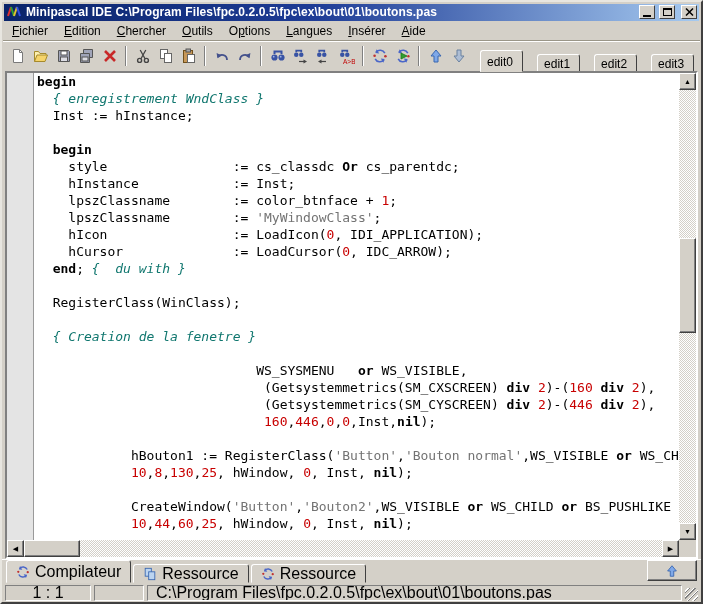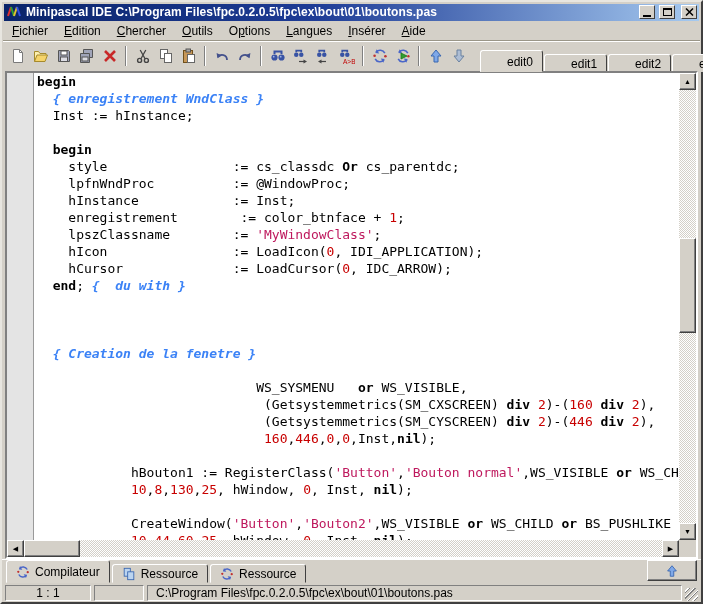--- a/index.html
+++ b/index.html
@@ -22,64 +22,64 @@
   
   .menubar{height:20px;display:flex;align-items:center;font-size:12px;padding:0 2px;color:#000;}
   .menu-item{padding:2px 8px;}
   .menu-item u{text-decoration:underline;}
   .sep-h{height:2px;border-top:1px solid #9a9688;border-bottom:1px solid #fff;margin:0 1px;}
   
   .toolbar{height:29px;display:flex;align-items:center;padding:1px 4px 2px 4px;}
   .tbtn{width:23px;height:22px;display:flex;align-items:center;justify-content:center;flex:0 0 auto;}
   .tsep{width:2px;height:20px;border-left:1px solid #808080;border-right:1px solid #fff;margin:0 4px;flex:0 0 auto;}
   .edit-tabs{margin-left:10px;display:flex;align-items:flex-end;height:27px;position:relative;top:2px;}
-  .edit-tab{font-size:12px;padding:2px 9px 1px 26px;background:#D4D0C8;height:18px;
-    border:1px solid;border-color:#fff #404040 transparent #fff;border-radius:3px 3px 0 0;margin-right:1px;}
+  .edit-tab{font-size:12px;padding:2px 9px 1px 6px;background:#D4D0C8;height:18px;
+    border:1px solid;border-color:#fff #404040 transparent #fff;border-radius:3px 3px 0 0;margin-right:14px;}
   .edit-tab.active{height:22px;padding-top:4px;background:#D8D4CC;z-index:2;font-size:12px;}
   
   .editor{margin:0 3px;height:525px;position:relative;background:#fff;
     border:2px solid;border-color:#808080 #fff #fff #808080;}
   .code-view{position:absolute;left:0;top:0;right:17px;bottom:17px;overflow:hidden;background:#fff;}
   .code-line{display:flex;height:17px;white-space:pre;
     font-family:"DejaVu Sans Mono","Liberation Mono",monospace;font-size:13px;line-height:17px;}
   .ln{width:26px;flex:0 0 auto;background:#E4E4E4;border-right:1px solid #9a9a9a;
     color:#808080;text-align:right;padding-right:4px;font-size:12px;}
   .lt{padding-left:4px;color:#000;}
   .tok-kw{font-weight:bold;color:#000;}
-  .tok-com{font-style:italic;color:#3b82f6;font-weight:bold;}
-  .tok-str{color:#be185d;}
+  .tok-com{font-style:italic;color:#0f766e;}
+  .tok-str{color:#737373;}
   .tok-num{color:#C80000;}
   .gutter-fill{position:absolute;left:0;top:0;bottom:0;width:27px;background:#E4E4E4;border-right:1px solid #9a9a9a;}
   
   .checker{background:repeating-conic-gradient(#ffffff 0% 25%, #D4D0C8 0% 50%) 0 0/2px 2px;}
   .vscroll{position:absolute;top:0;right:0;width:17px;bottom:17px;}
   .hscroll{position:absolute;left:0;bottom:0;right:17px;height:17px;}
   .corner{position:absolute;right:0;bottom:0;width:17px;height:17px;background:#D4D0C8;}
   .sbtn{position:absolute;width:17px;height:17px;background:#D4D0C8;border:1px solid;
     border-color:#fff #404040 #404040 #fff;box-shadow:inset -1px -1px #808080;
     display:flex;align-items:center;justify-content:center;font-size:7px;color:#000;}
   .vtrack{position:absolute;top:17px;bottom:17px;left:0;right:0;}
   .htrack{position:absolute;left:17px;right:17px;top:0;bottom:0;}
   .thumb{position:absolute;background:#D4D0C8;border:1px solid;border-color:#fff #404040 #404040 #fff;
     box-shadow:inset -1px -1px #808080;}
   .vthumb{left:0;width:17px;top:148px;height:95px;}
   .hthumb{top:0;height:17px;left:0;width:56px;}
   
   .btabrow{height:25px;display:flex;align-items:flex-end;padding:0 4px;border-top:1px solid #fff;position:relative;}
-  .btab{display:flex;align-items:center;gap:5px;font-size:12px;padding:0 9px;height:19px;
+  .btab{display:flex;align-items:center;gap:5px;font-size:16px;padding:0 9px;height:19px;
     background:#D4D0C8;border:1px solid;border-color:#fff #404040 transparent #fff;
     border-radius:3px 3px 0 0;margin-right:2px;}
   .btab.active{height:23px;z-index:2;background:#D8D4CC;}
   .up-btn{margin-left:auto;margin-bottom:2px;width:50px;height:21px;background:#D4D0C8;
     border:1px solid;border-color:#fff #404040 #404040 #fff;box-shadow:inset -1px -1px #808080;
     display:flex;align-items:center;justify-content:center;}
   
   .statusbar{height:19px;display:flex;gap:3px;padding:2px 3px 1px 3px;align-items:stretch;}
   .spanel{border:1px solid;border-color:#808080 #fff #fff #808080;display:flex;align-items:center;
-    font-size:12px;color:#000;padding:0 8px;white-space:nowrap;overflow:hidden;}
+    font-size:16px;color:#000;padding:0 8px;white-space:nowrap;overflow:hidden;}
   .sp1{width:86px;justify-content:center;}
   .sp2{width:50px;}
   .sp3{flex:1;}
   .grip{width:13px;height:13px;align-self:flex-end;
     background:repeating-linear-gradient(135deg,transparent 0 2px,#fff 2px 3px,#808080 3px 4px);}
   svg{display:block;}
 </style>
 </head>
 <body>
 
@@ -273,29 +273,28 @@
 
   <div class="editor">
     <div class="code-view">
       <div class="gutter-fill"></div>
     <div class="code-line"><span class="ln">43</span><span class="lt"><span class="tok-kw">begin</span></span></div>
         <div class="code-line"><span class="ln">44</span><span class="lt"><span>  </span><span class="tok-com">{ enregistrement WndClass }</span></span></div>
         <div class="code-line"><span class="ln">45</span><span class="lt"><span>  Inst := hInstance;</span></span></div>
         <div class="code-line"><span class="ln">46</span></div>
         <div class="code-line"><span class="ln">47</span><span class="lt"><span>  </span><span class="tok-kw">begin</span></span></div>
         <div class="code-line"><span class="ln">48</span><span class="lt"><span>    style                := cs_classdc </span><span class="tok-kw">Or</span><span> cs_parentdc;</span></span></div>
-        <div class="code-line"><span class="ln">49</span><span class="lt"><span>    lpfnWndProc          := @WindowProc;</span></span></div>
         <div class="code-line"><span class="ln">50</span><span class="lt"><span>    hInstance            := Inst;</span></span></div>
-        <div class="code-line"><span class="ln">51</span><span class="lt"><span>    enregistrement        := color_btnface + </span><span class="tok-num">1</span><span>;</span></span></div>
+        <div class="code-line"><span class="ln">51</span><span class="lt"><span>    lpszClassname        := color_btnface + </span><span class="tok-num">1</span><span>;</span></span></div>
         <div class="code-line"><span class="ln">52</span><span class="lt"><span>    lpszClassname        := </span><span class="tok-str">'MyWindowClass'</span><span>;</span></span></div>
         <div class="code-line"><span class="ln">53</span><span class="lt"><span>    hIcon                := LoadIcon(</span><span class="tok-num">0</span><span>, IDI_APPLICATION);</span></span></div>
         <div class="code-line"><span class="ln">54</span><span class="lt"><span>    hCursor              := LoadCursor(</span><span class="tok-num">0</span><span>, IDC_ARROW);</span></span></div>
         <div class="code-line"><span class="ln">55</span><span class="lt"><span>  </span><span class="tok-kw">end</span><span>; </span><span class="tok-com">{  du with }</span></span></div>
         <div class="code-line"><span class="ln">56</span><span class="lt"></span></div>
-        <div class="code-line"><span class="ln">57</span></div>
+        <div class="code-line"><span class="ln">57</span><span class="lt"><span>  RegisterClass(WinClass);</span></span></div>
         <div class="code-line"><span class="ln">58</span><span class="lt"></span></div>
         <div class="code-line"><span class="ln">59</span><span class="lt"><span>  </span><span class="tok-com">{ Creation de la fenetre }</span></span></div>
         <div class="code-line"><span class="ln">60</span></div>
         <div class="code-line"><span class="ln">61</span><span class="lt"><span>                            WS_SYSMENU   </span><span class="tok-kw">or</span><span> WS_VISIBLE,</span></span></div>
         <div class="code-line"><span class="ln">62</span><span class="lt"><span>                             (Getsystemmetrics(SM_CXSCREEN) </span><span class="tok-kw">div</span><span> </span><span class="tok-num">2</span><span>)-(</span><span class="tok-num">160</span><span> </span><span class="tok-kw">div</span><span> </span><span class="tok-num">2</span><span>),</span></span></div>
         <div class="code-line"><span class="ln">63</span><span class="lt"><span>                             (Getsystemmetrics(SM_CYSCREEN) </span><span class="tok-kw">div</span><span> </span><span class="tok-num">2</span><span>)-(</span><span class="tok-num">446</span><span> </span><span class="tok-kw">div</span><span> </span><span class="tok-num">2</span><span>),</span></span></div>
         <div class="code-line"><span class="ln">64</span><span class="lt"><span>                             </span><span class="tok-num">160</span><span>,</span><span class="tok-num">446</span><span>,</span><span class="tok-num">0</span><span>,</span><span class="tok-num">0</span><span>,Inst,</span><span class="tok-kw">nil</span><span>);</span></span></div>
         <div class="code-line"><span class="ln">65</span><span class="lt"></span></div>
         <div class="code-line"><span class="ln">66</span><span class="lt"><span>            hBouton1 := RegisterClass(</span><span class="tok-str">'Button'</span><span>,</span><span class="tok-str">'Bouton normal'</span><span>,WS_VISIBLE </span><span class="tok-kw">or</span><span> WS_CH</span></span></div>
         <div class="code-line"><span class="ln">67</span><span class="lt"><span>            </span><span class="tok-num">10</span><span>,</span><span class="tok-num">8</span><span>,</span><span class="tok-num">130</span><span>,</span><span class="tok-num">25</span><span>, hWindow, </span><span class="tok-num">0</span><span>, Inst, </span><span class="tok-kw">nil</span><span>);</span></span></div>

